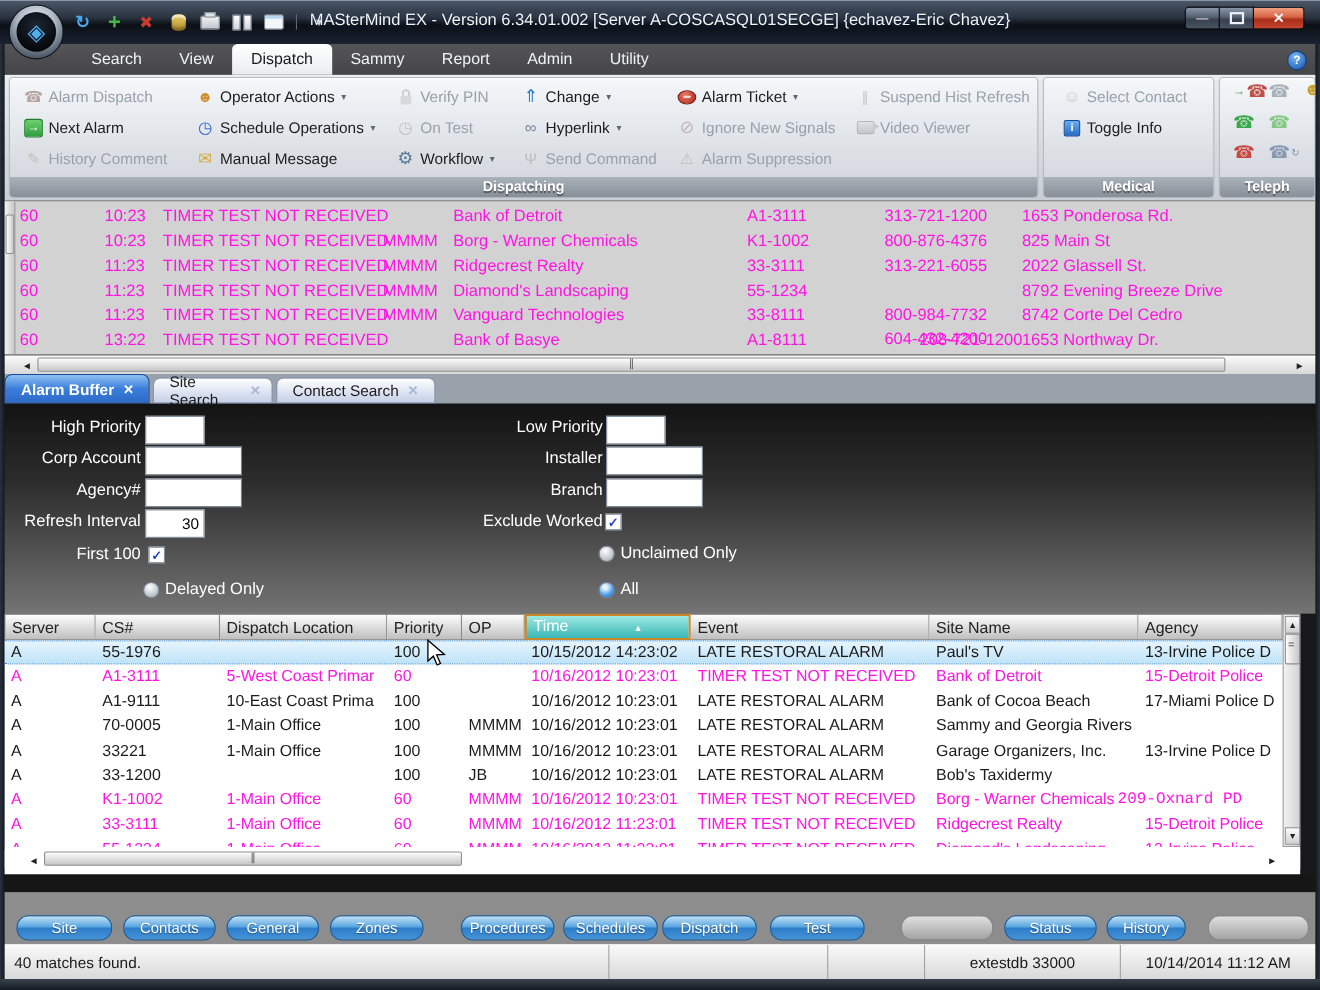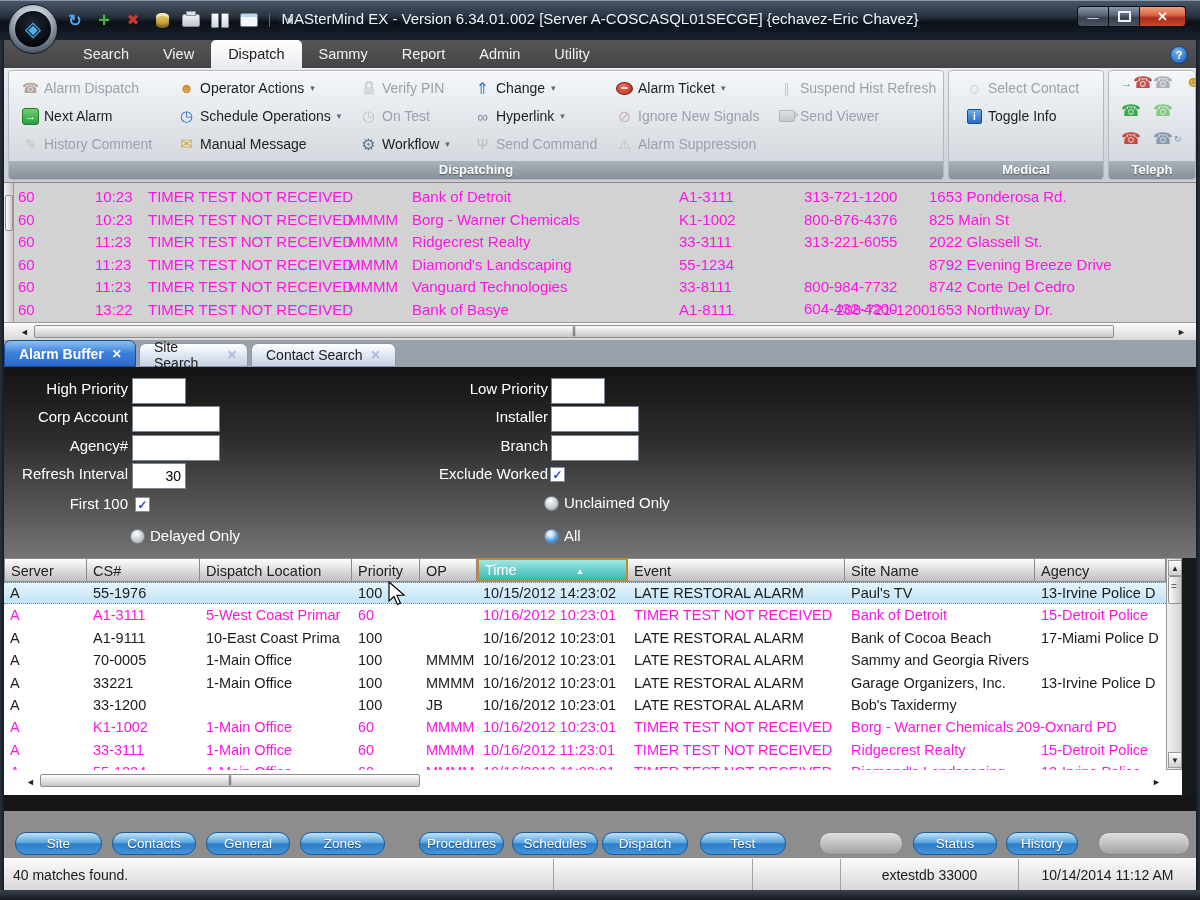--- a/index.html
+++ b/index.html
@@ -276,21 +276,21 @@
           <span>Alarm Suppression</span>
         </div>
         <div class="rbtn dis" style="left: 764px; top: 4px;">
           <span class="ric" style="color: rgb(154, 164, 176); font-size: 13px;">∥</span>
           <span>Suspend Hist Refresh</span>
         </div>
         <div class="rbtn dis" style="left: 764px; top: 32px;">
           <span class="ric">
             <span class="ic-cam"></span>
           </span>
-          <span>Send Viewer</span>
+          <span>Video Viewer</span>
         </div>
       </div>
     <div class="rgroup" style="left:944px;width:156px;">
       <div class="glabel">Medical</div>
     <div class="rbtn dis" style="left: 12px; top: 4px;">
           <span class="ric" style="color: rgb(160, 168, 178); font-size: 15px;">☺</span>
           <span>Select Contact</span>
         </div>
         <div class="rbtn" style="left: 12px; top: 32px;">
           <span class="ric">
@@ -526,21 +526,21 @@
           </div>
           <div class="trow alarm" style="top: 134.4px;">
             <span class="tcell" style="left: 0px; width: 83px;">A</span>
             <span class="tcell" style="left: 83px; width: 113px;">K1-1002</span>
             <span class="tcell" style="left: 196px; width: 152px;">1-Main Office</span>
             <span class="tcell" style="left: 348px; width: 68px;">60</span>
             <span class="tcell" style="left: 416px; width: 57px;">MMMM</span>
             <span class="tcell" style="left: 473px; width: 151px;">10/16/2012 10:23:01</span>
             <span class="tcell" style="left: 624px; width: 217px;">TIMER TEST NOT RECEIVED</span>
             <span class="tcell" style="left: 841px; width: 190px;">Borg - Warner Chemicals</span>
-            <span class="tcell" style="left: 1006px; width: 131px;">209-Oxnard PD</span>
+            <span class="tcell" style="left: 1006px; width: 131px; font-family: Liberation Mono, monospace;">209-Oxnard PD</span>
           </div>
           <div class="trow alarm" style="top: 156.8px;">
             <span class="tcell" style="left: 0px; width: 83px;">A</span>
             <span class="tcell" style="left: 83px; width: 113px;">33-3111</span>
             <span class="tcell" style="left: 196px; width: 152px;">1-Main Office</span>
             <span class="tcell" style="left: 348px; width: 68px;">60</span>
             <span class="tcell" style="left: 416px; width: 57px;">MMMM</span>
             <span class="tcell" style="left: 473px; width: 151px;">10/16/2012 11:23:01</span>
             <span class="tcell" style="left: 624px; width: 217px;">TIMER TEST NOT RECEIVED</span>
             <span class="tcell" style="left: 841px; width: 190px;">Ridgecrest Realty</span>

